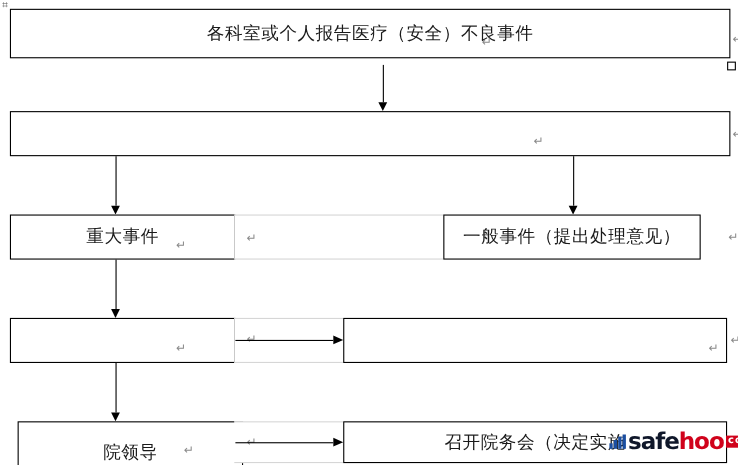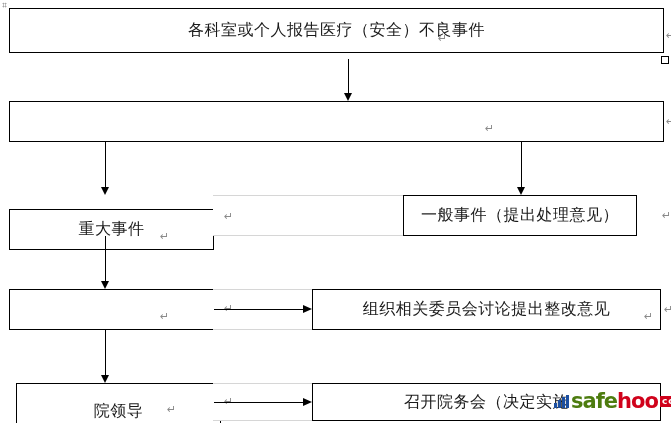--- a/index.html
+++ b/index.html
@@ -84,21 +84,21 @@
     display:flex;align-items:center;
     height:21px;
     font-family:"DejaVu Sans",sans-serif;
     font-weight:bold;
     line-height:1;
   }
   #wm-bars{
     display:flex;align-items:flex-end;height:13px;margin-right:1px;
   }
   #wm-bars i{display:block;width:3px;background:#1b4ea0;margin-right:1px;}
-  #wm-safe{color:#4d7c0f;font-size:21px;letter-spacing:-1px;}
+  #wm-safe{color:#0f172a;font-size:21px;letter-spacing:-1px;}
   #wm-hoo{color:#d0021b;font-size:21px;letter-spacing:-1px;}
   #wm-com{
     background:#d0021b;color:#ffffff;font-size:9px;
     padding:1px 2px;margin-left:2px;letter-spacing:1px;
   }
 </style>
 </head>
 <body>
 
 <div id="canvas">
@@ -125,21 +125,21 @@
   <div class="v-arrow" style="left:101px;top:142px;height:53px;">
     <span class="stem" style="height:45px;"></span>
     <span class="head" style="top:45px;"></span>
   </div>
 
   <div class="v-arrow" style="left:517px;top:142px;height:53px;">
     <span class="stem" style="height:45px;"></span>
     <span class="head" style="top:45px;"></span>
   </div>
 
-  <div class="node box" style="left:9px;top:195px;width:205px;height:41px;margin-top:14px;">
+  <div class="node box" style="left:9px;top:195px;width:205px;height:41px;">
     <span>重大事件</span>
     <span class="pmark" style="left:150px;top:21px;">↵</span>
   </div>
 
   <div class="node ghost" style="left:213px;top:195px;width:191px;height:41px;">
     <span class="pmark" style="left:11px;top:15px;">↵</span>
   </div>
 
   <div class="node box" style="left:403px;top:195px;width:234px;height:41px;">
     <span>一般事件（提出处理意见）</span>
@@ -158,21 +158,20 @@
   <div class="node ghost" style="left:213px;top:289px;width:99px;height:41px;">
     <span class="pmark" style="left:11px;top:13px;">↵</span>
   </div>
 
   <div class="h-arrow" style="left:214px;top:305px;width:98px;">
     <span class="stem" style="width:89px;"></span>
     <span class="head" style="left:89px;"></span>
   </div>
 
   <div class="node box" style="left:312px;top:289px;width:349px;height:41px;">
-    <span>组织相关委员会讨论提出整改意见</span>
     <span class="pmark" style="left:331px;top:21px;">↵</span>
   </div>
   <span class="pmark" style="left:664px;top:304px;">↵</span>
 
   <div class="v-arrow" style="left:101px;top:330px;height:53px;">
     <span class="stem" style="height:45px;"></span>
     <span class="head" style="top:45px;"></span>
   </div>
 
   <div class="node box" style="left:16px;top:383px;width:205px;height:56px;">

